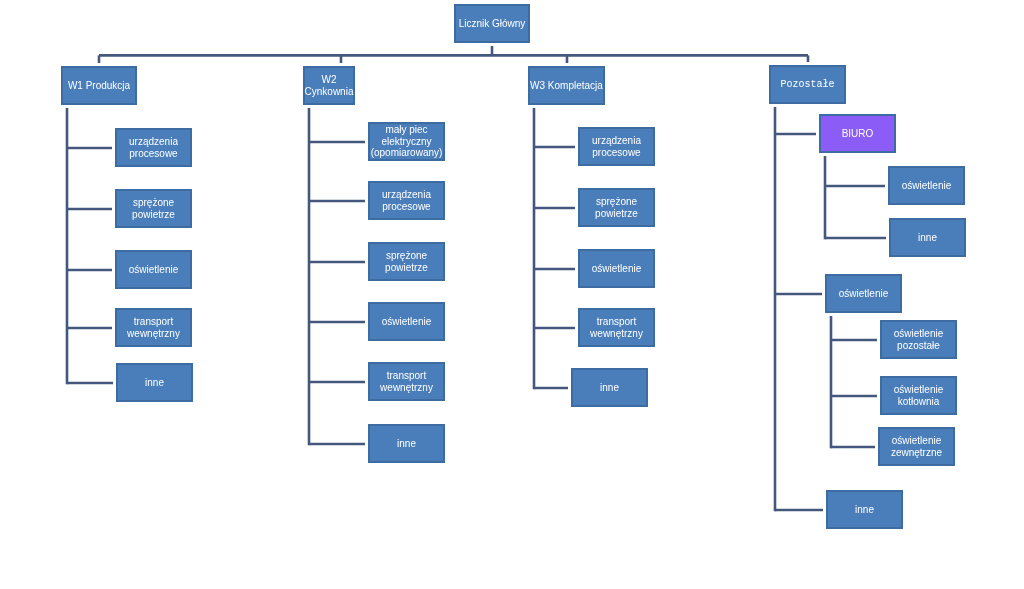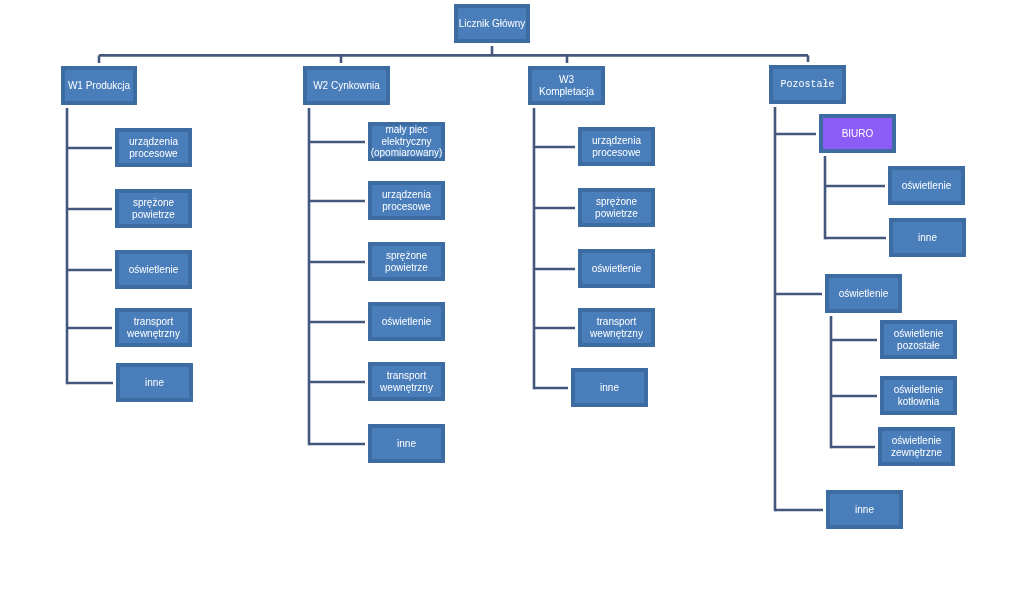--- a/index.html
+++ b/index.html
@@ -2,21 +2,21 @@
 <html><head>
 <meta charset="utf-8">
 <title>Organigram</title>
 <style>
   html,body{margin:0;padding:0;}
   body{width:1024px;height:589px;background:#ffffff;
        font-family:"Liberation Sans",sans-serif;overflow:hidden;}
   #stage{position:relative;width:1024px;height:589px;background:#ffffff;}
   .node{position:absolute;box-sizing:border-box;
         background:#4a7ebb;color:#ffffff;
-        border:4px solid #701a75;
+        border:2px solid #701a75;
         display:flex;align-items:center;justify-content:center;
         text-align:center;line-height:1.18;
         font-size:10px;letter-spacing:0px;}
   svg.lines{position:absolute;left:0;top:0;width:1024px;height:589px;}
 </style>
 </head>
 <body>
 
 <div id="stage">
   <svg class="lines" viewBox="0 0 1024 589">
@@ -71,21 +71,21 @@
     </div>
   <div class="node" style="left: 115px; top: 250px; width: 77px; height: 39px; background: rgb(74, 126, 187); border-color: rgb(61, 108, 163); color: rgb(255, 255, 255);">
       <span class="node-label">oświetlenie</span>
     </div>
   <div class="node" style="left: 115px; top: 308px; width: 77px; height: 39px; background: rgb(74, 126, 187); border-color: rgb(61, 108, 163); color: rgb(255, 255, 255);">
       <span class="node-label">transport wewnętrzny</span>
     </div>
   <div class="node" style="left: 116px; top: 363px; width: 77px; height: 39px; background: rgb(74, 126, 187); border-color: rgb(61, 108, 163); color: rgb(255, 255, 255);">
       <span class="node-label">inne</span>
     </div>
-  <div class="node" style="left: 303px; top: 66px; width: 87px; height: 39px; background: rgb(74, 126, 187); border-color: rgb(61, 108, 163); color: rgb(255, 255, 255);">
+  <div class="node" style="left: 303px; top: 66px; width: 52px; height: 39px; background: rgb(74, 126, 187); border-color: rgb(61, 108, 163); color: rgb(255, 255, 255);">
       <span class="node-label">W2 Cynkownia</span>
     </div>
   <div class="node" style="left: 368px; top: 122px; width: 77px; height: 39px; background: rgb(74, 126, 187); border-color: rgb(61, 108, 163); color: rgb(255, 255, 255);">
       <span class="node-label">mały piec elektryczny (opomiarowany)</span>
     </div>
   <div class="node" style="left: 368px; top: 181px; width: 77px; height: 39px; background: rgb(74, 126, 187); border-color: rgb(61, 108, 163); color: rgb(255, 255, 255);">
       <span class="node-label">urządzenia procesowe</span>
     </div>
   <div class="node" style="left: 368px; top: 242px; width: 77px; height: 39px; background: rgb(74, 126, 187); border-color: rgb(61, 108, 163); color: rgb(255, 255, 255);">
       <span class="node-label">sprężone powietrze</span>

